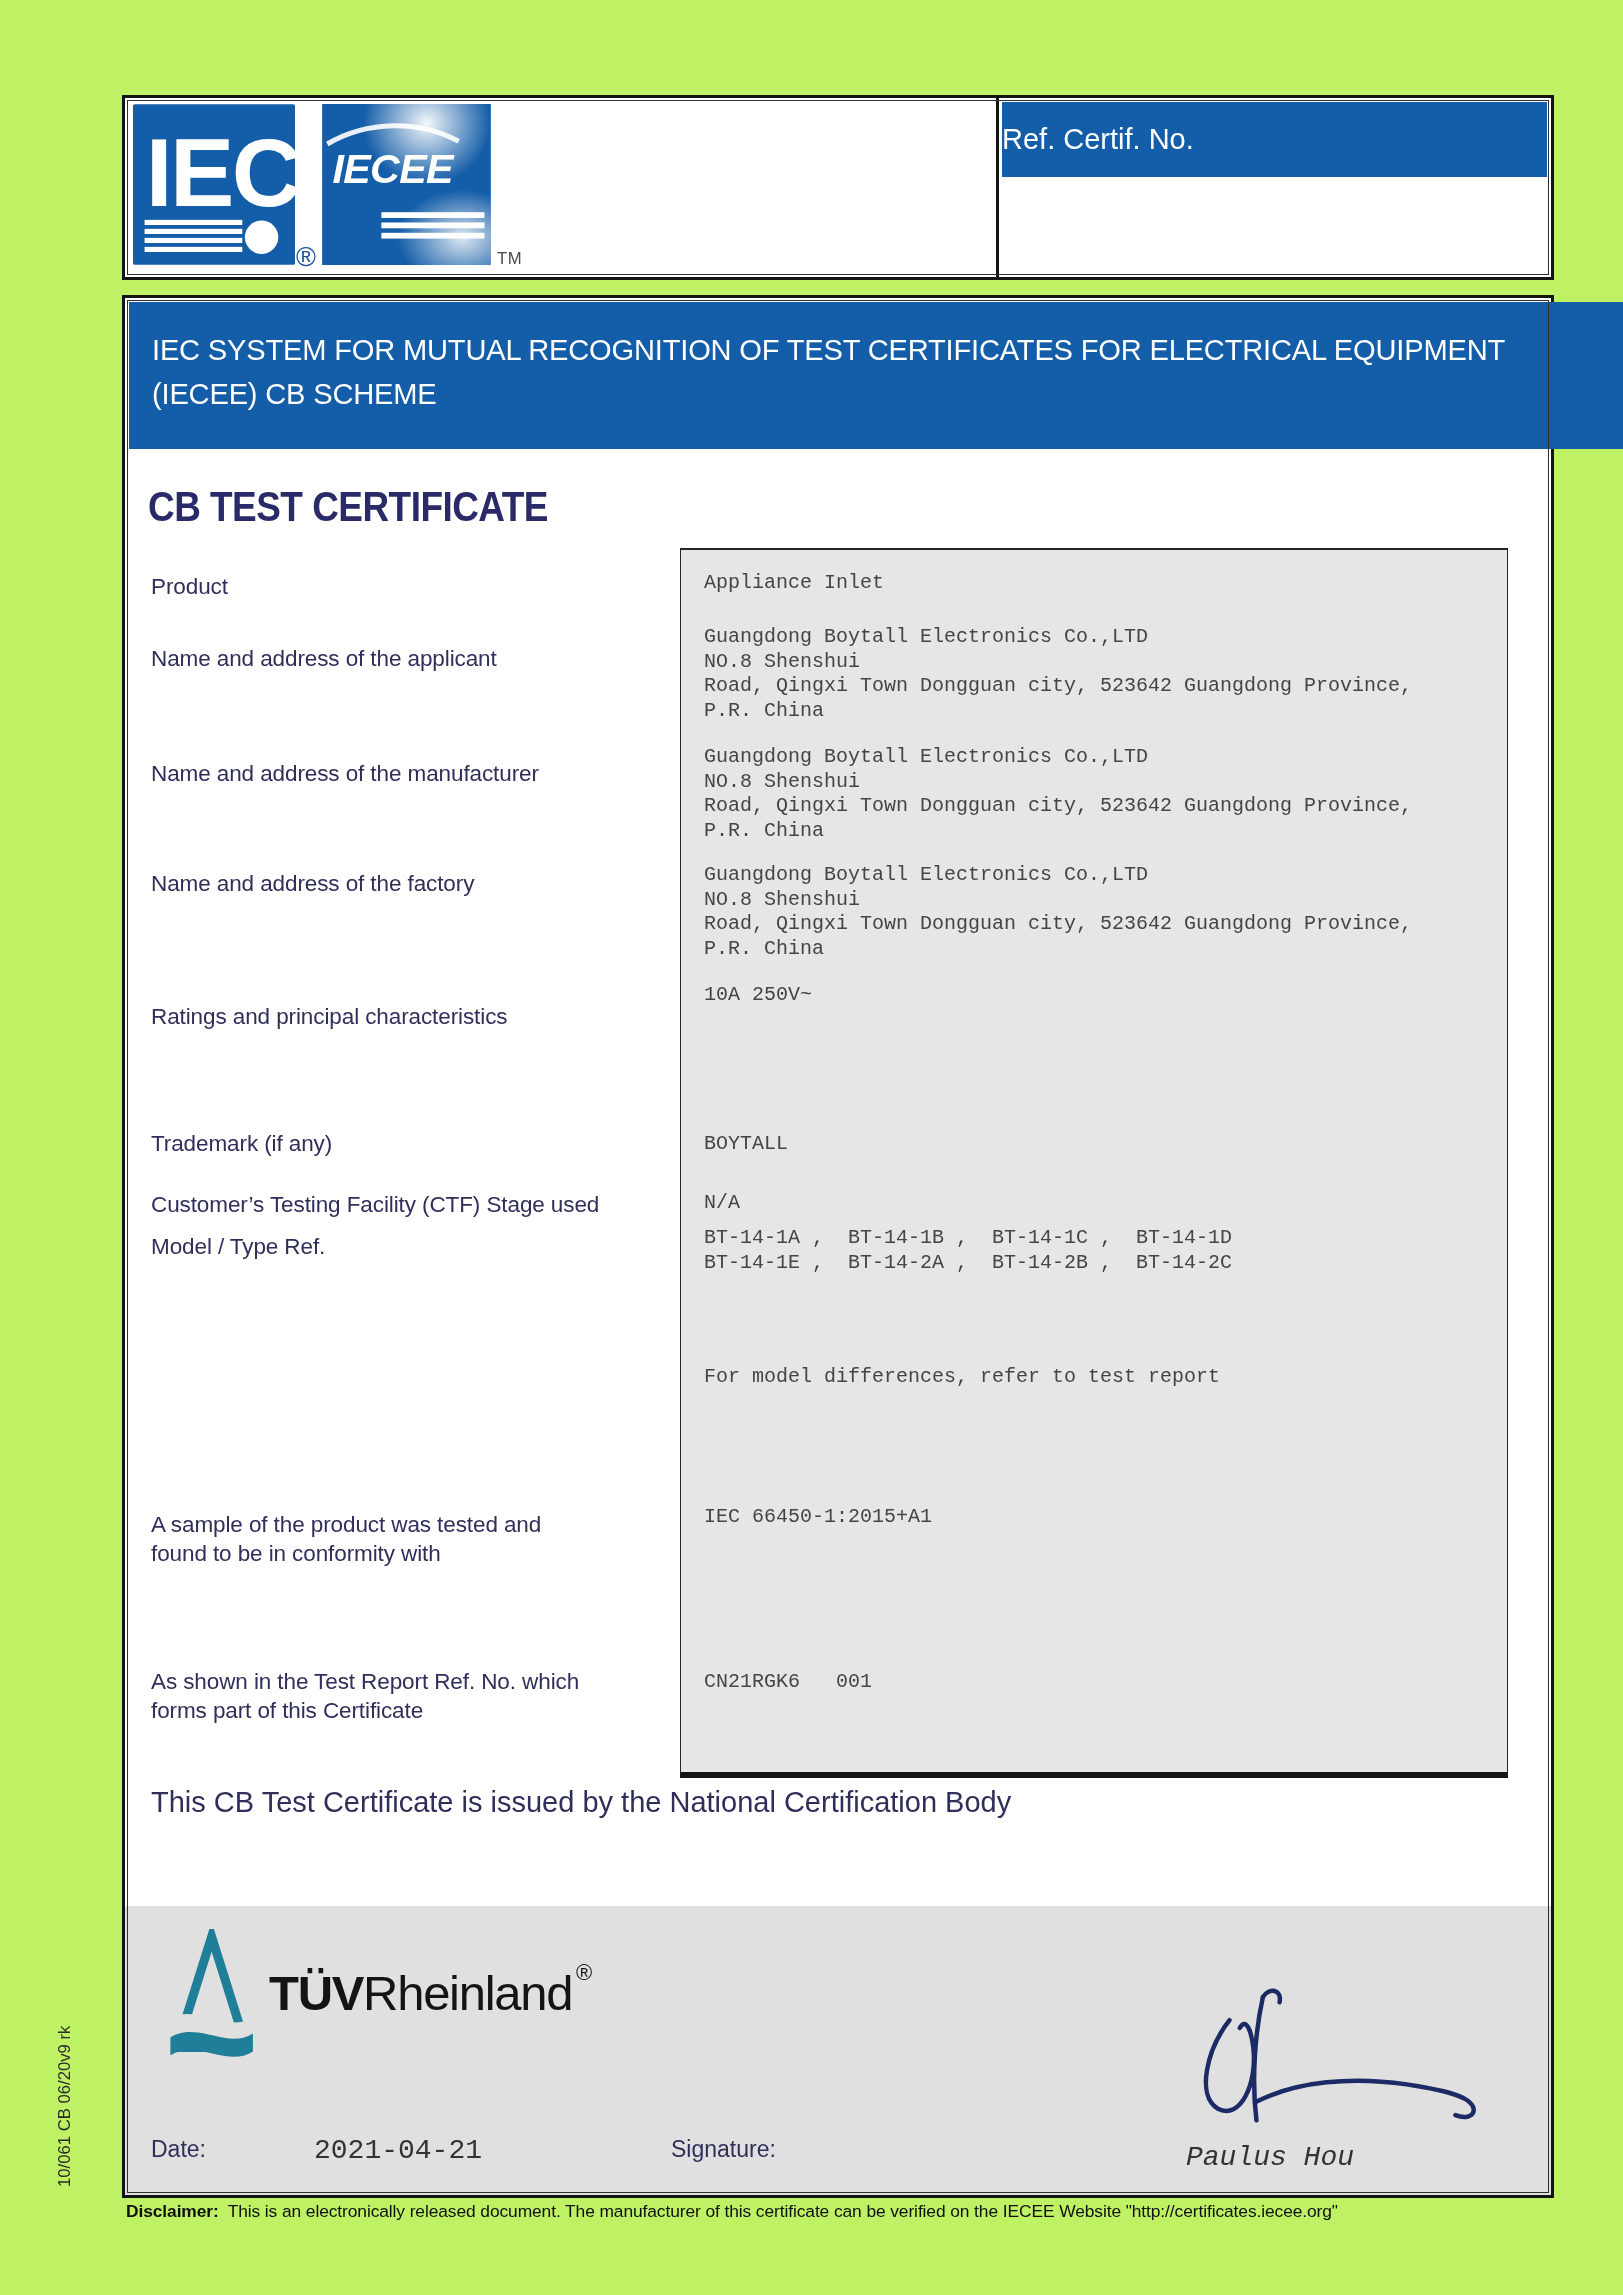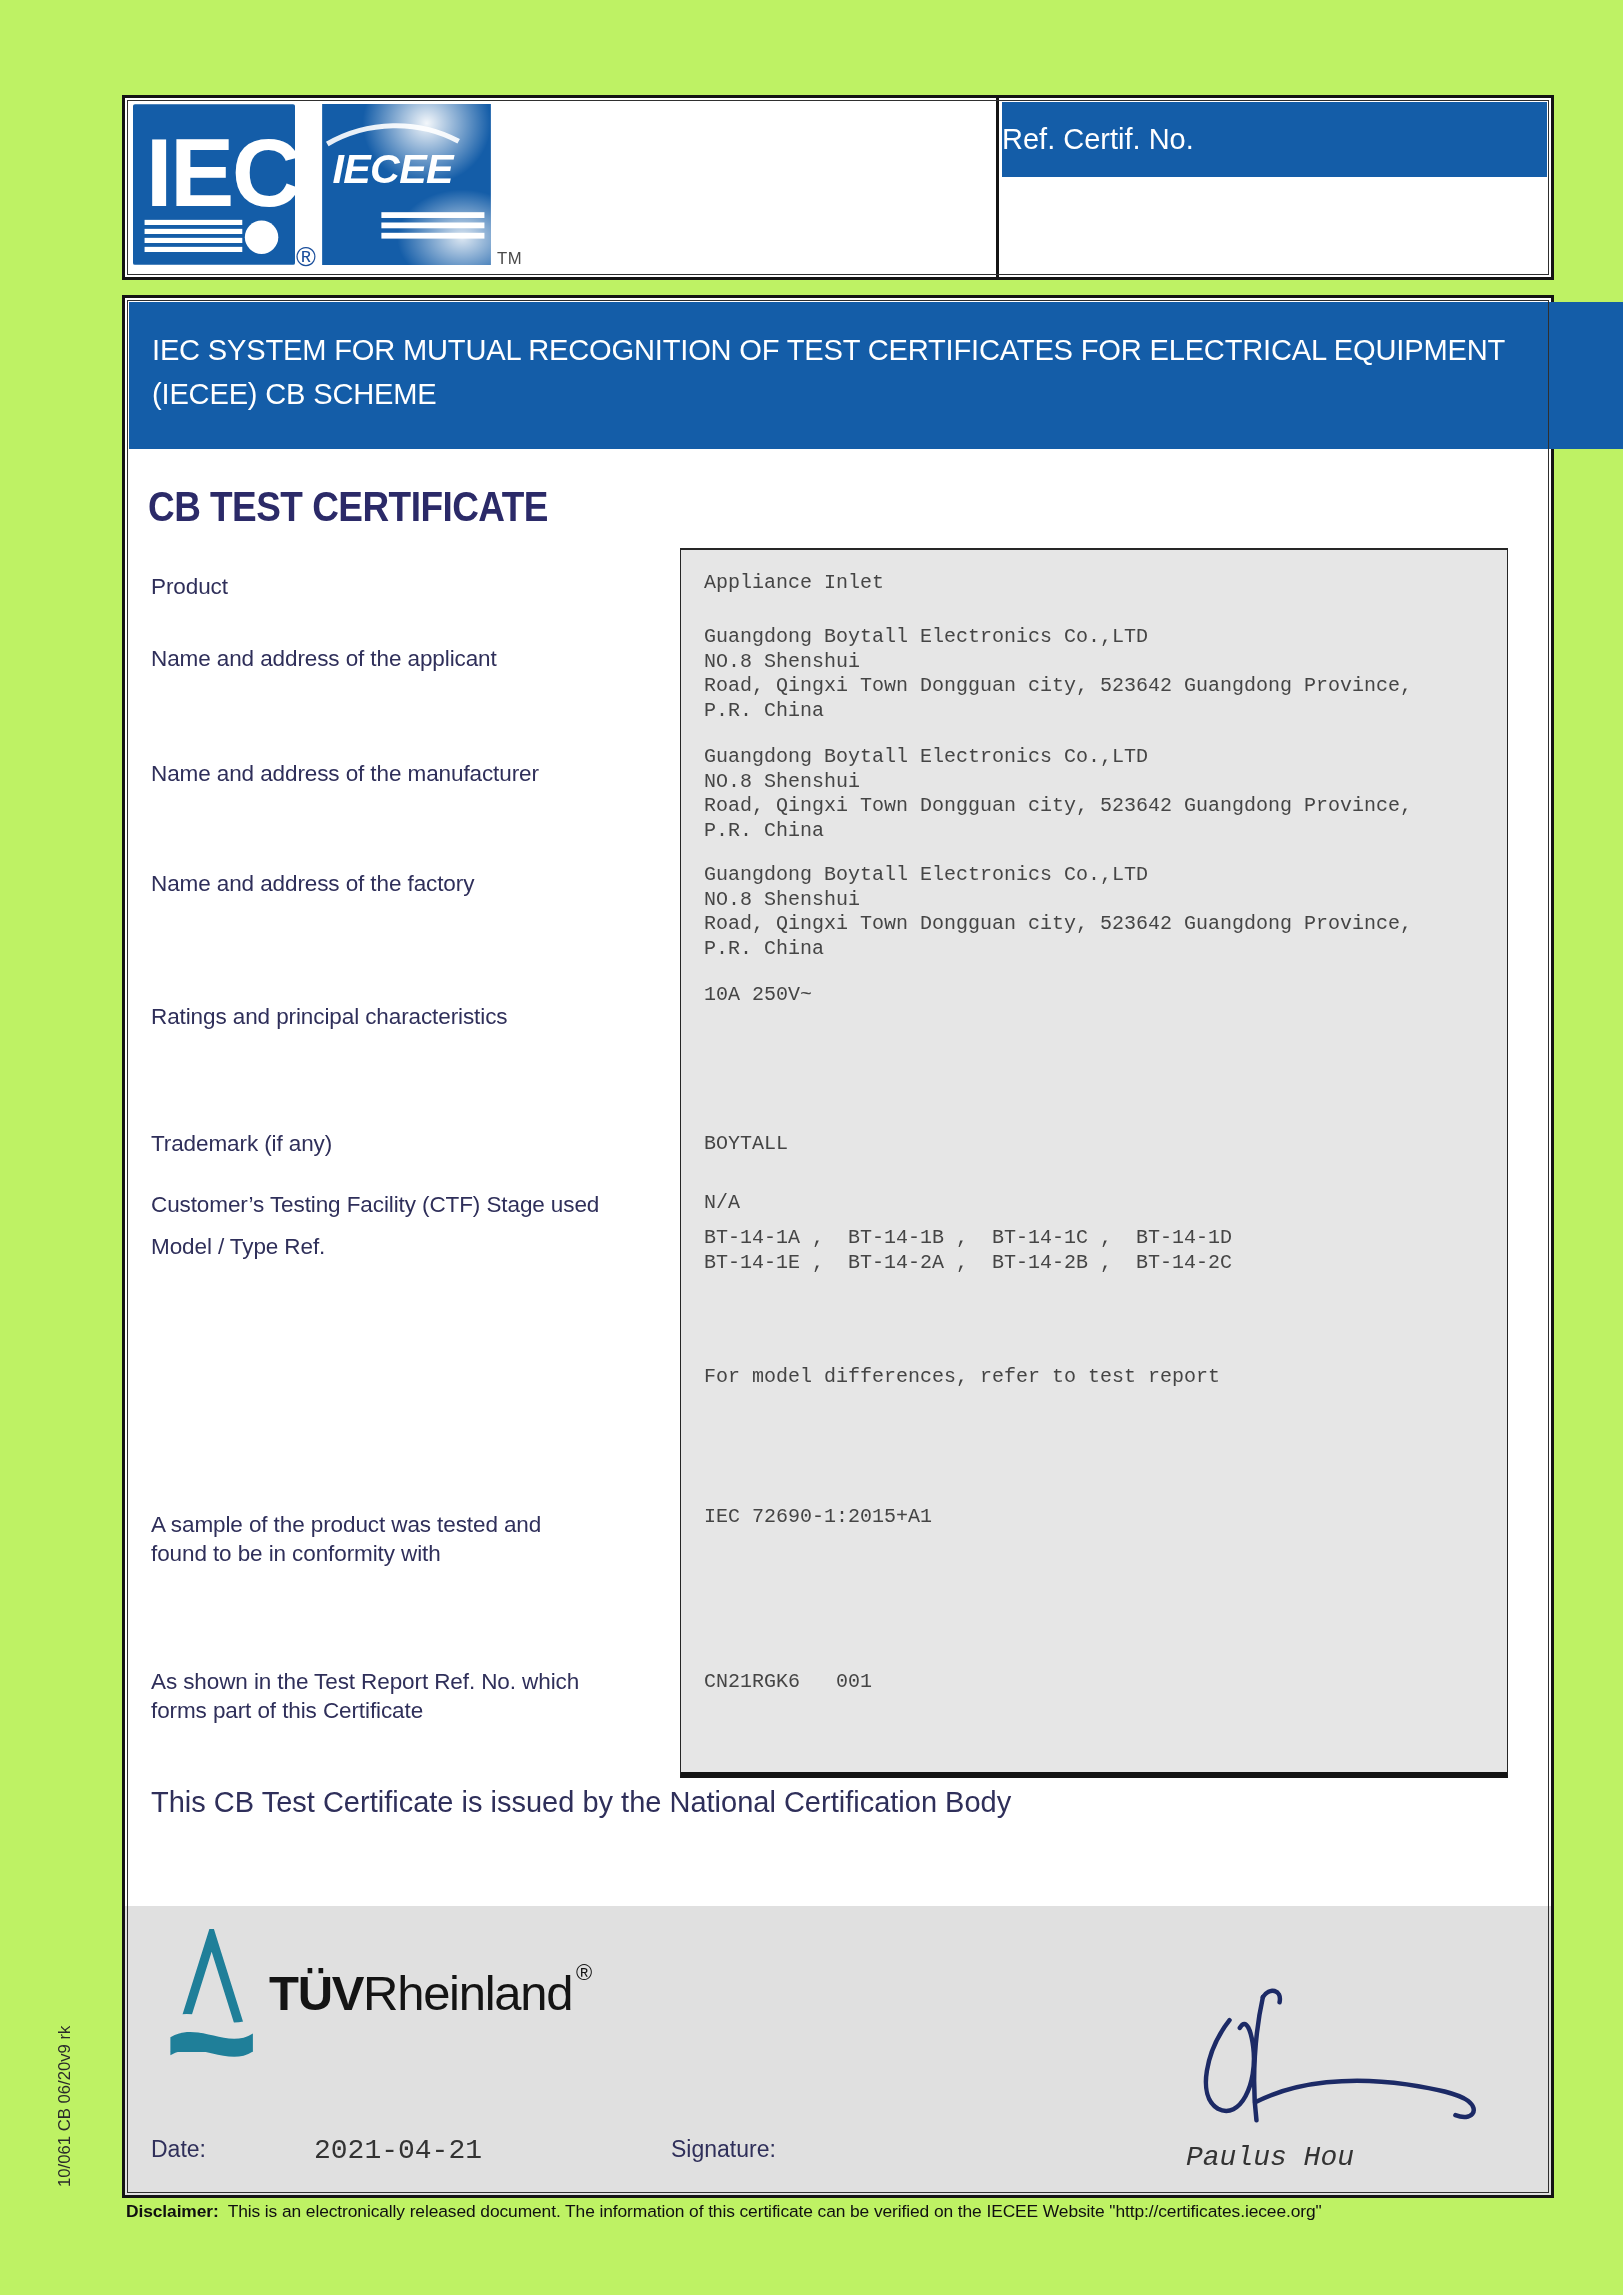--- a/index.html
+++ b/index.html
@@ -146,21 +146,21 @@
     <div class="val" style="top:565px">Guangdong Boytall Electronics Co.,LTD
 NO.8 Shenshui
 Road, Qingxi Town Dongguan city, 523642 Guangdong Province,
 P.R. China</div>
     <div class="val" style="top:685px">10A 250V~</div>
     <div class="val" style="top:834px">BOYTALL</div>
     <div class="val" style="top:893px">N/A</div>
     <div class="val" style="top:928px">BT-14-1A ,  BT-14-1B ,  BT-14-1C ,  BT-14-1D
 BT-14-1E ,  BT-14-2A ,  BT-14-2B ,  BT-14-2C</div>
     <div class="val" style="top:1067px">For model differences, refer to test report</div>
-    <div class="val" style="top:1207px">IEC 72690-1:2015+A1</div>
+    <div class="val" style="top:1207px">IEC 66450-1:2015+A1</div>
     <div class="val" style="top:1372px">CN21RGK6   001</div>
 
     <div id="issued-line">This CB Test Certificate is issued by the National Certification Body</div>
 
     <div id="footer-band">
 
       <svg id="tuv-logo-triangle" width="84" height="145" viewBox="0 0 130 225">
         <path d="M 66 12 L 120 184 L 12 184 Z" fill="none" stroke="#1f7f99" stroke-width="14" stroke-linejoin="miter"></path>
         <path d="M 0 138 C 45 116 85 162 130 138 L 130 168 C 85 192 45 146 0 170 Z" fill="#e0e0e0"></path>
         <path d="M 2 168 C 45 142 90 188 130 162 L 130 190 C 90 216 45 170 2 196 Z" fill="#1f7f99"></path>
@@ -183,17 +183,17 @@
       <div class="foot-lbl" id="date-label">Date:</div>
       <div class="foot-val" id="date-value">2021-04-21</div>
       <div class="foot-lbl" id="sig-label">Signature:</div>
       <div class="foot-val" id="sig-name">Paulus Hou</div>
     </div>
   </div>
 
   <div id="side-code">10/061 CB 06/20v9 rk</div>
 
   <div id="disclaimer">
-    <b>Disclaimer:</b><span>This is an electronically released document. The information of this certificate can be verified on the IECEE Website "http://certificates.iecee.org"</span>
+    <b>Disclaimer:</b><span>This is an electronically released document. The manufacturer of this certificate can be verified on the IECEE Website "http://certificates.iecee.org"</span>
   </div>
 
 </div>
 
 
 </body></html>

